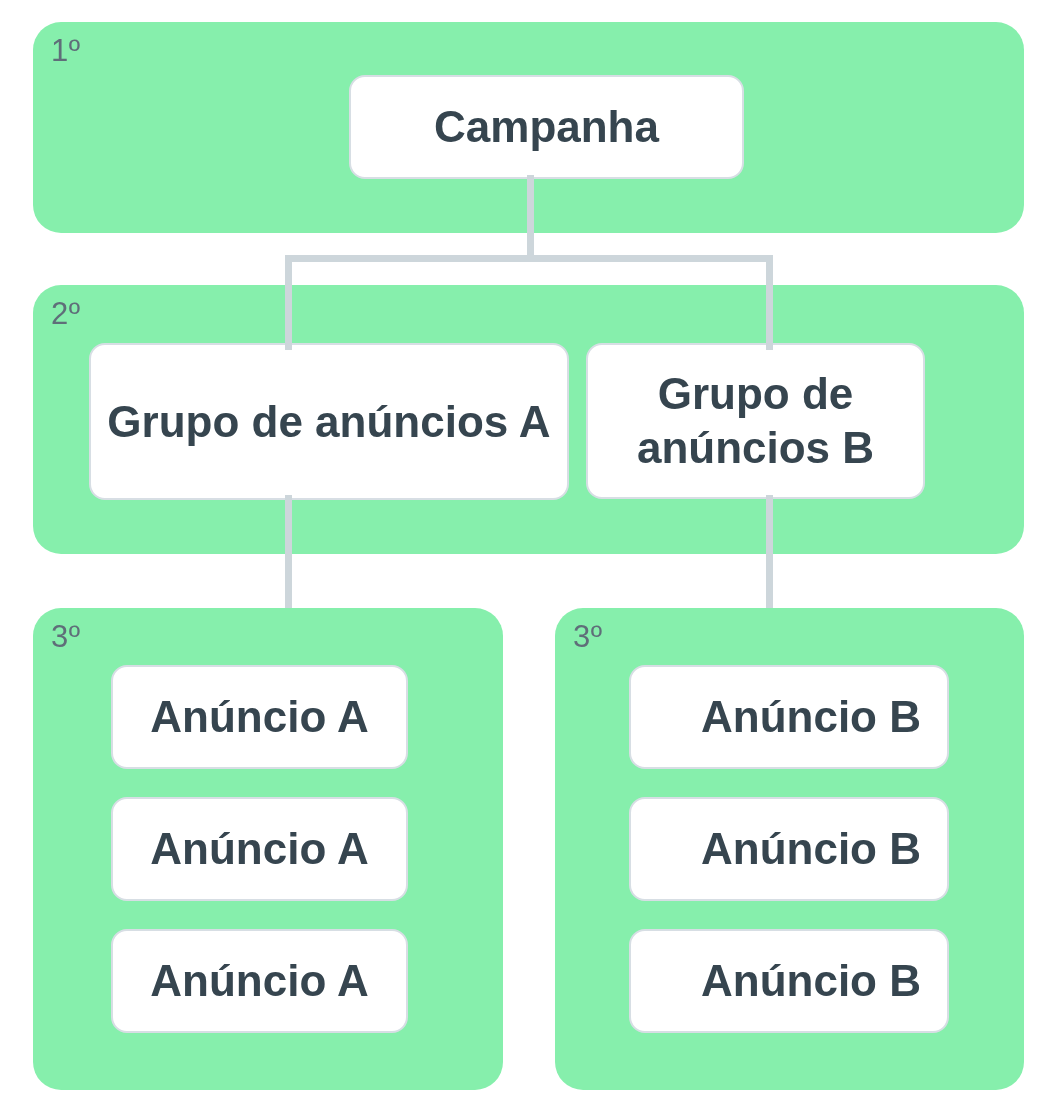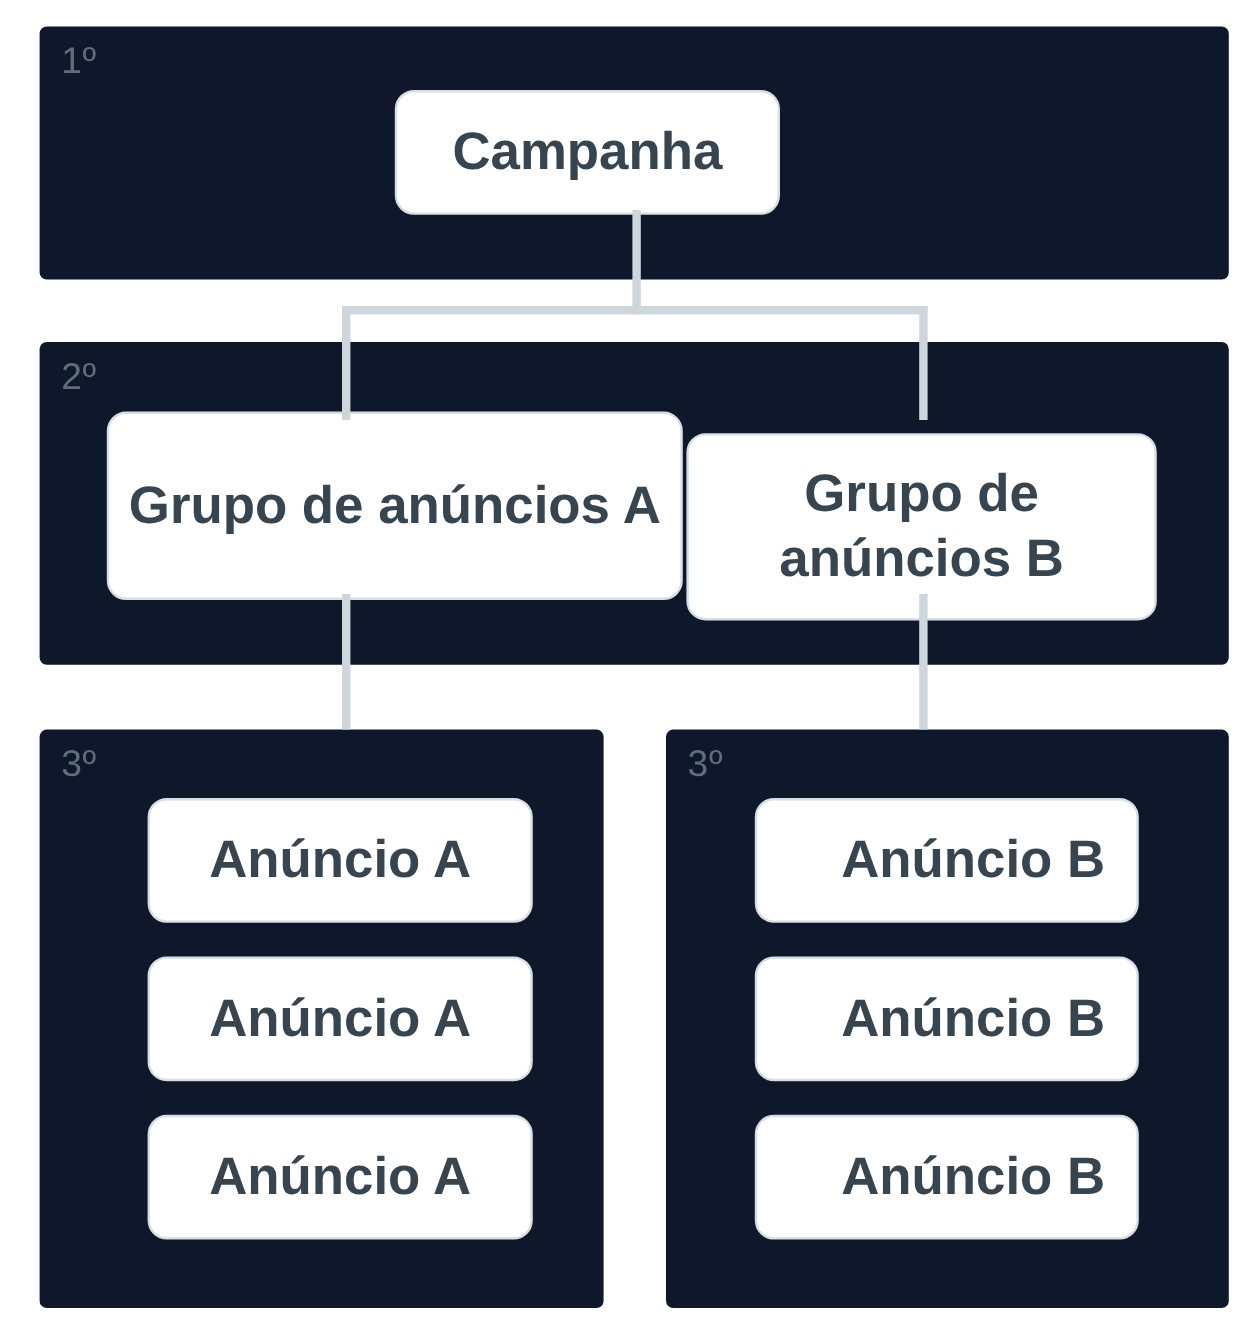--- a/index.html
+++ b/index.html
@@ -12,22 +12,22 @@
   .canvas {
     position: relative;
     width: 1050px;
     height: 1110px;
     background: #ffffff;
     overflow: hidden;
   }
   
   .panel {
     position: absolute;
-    background: #0f172a;
-    border-radius: 6px;
+    background: #86efac;
+    border-radius: 28px;
     z-index: 0;
   }
   .panel-1 { left: 33px;  top: 22px;  width: 991px; height: 211px; }
   .panel-2 { left: 33px;  top: 285px; width: 991px; height: 269px; }
   .panel-3a { left: 33px; top: 608px; width: 470px; height: 482px; }
   .panel-3b { left: 555px; top: 608px; width: 469px; height: 482px; }
 
   .tier-label {
     position: absolute;
     left: 18px;
@@ -56,25 +56,25 @@
     background: #ffffff;
     border: 2px solid #d7dee4;
     border-radius: 16px;
     color: #36454f;
     font-size: 44px;
     font-weight: 700;
     line-height: 1.22;
     text-align: center;
     z-index: 2;
   }
-  .node-campaign { left: 296px; top: 53px; width: 321px; height: 104px; }
+  .node-campaign { left: 316px; top: 53px; width: 395px; height: 104px; }
   .node-group-a  { left: 56px;  top: 58px; width: 480px; height: 157px; }
-  .node-group-b  { left: 539px; top: 58px; width: 392px; height: 156px; margin-top: 18px; }
+  .node-group-b  { left: 553px; top: 58px; width: 339px; height: 156px; }
   .node-ad       { height: 104px; }
-  .panel-3a .node-ad { left: 90px; width: 321px; }
+  .panel-3a .node-ad { left: 78px; width: 297px; }
   .panel-3b .node-ad { left: 74px; width: 320px; padding-left: 44px; }
   .node-ad.row-0 { top: 57px; }
   .node-ad.row-1 { top: 189px; }
   .node-ad.row-2 { top: 321px; }
 </style>
 </head>
 <body>
 
 <div class="canvas">
 

